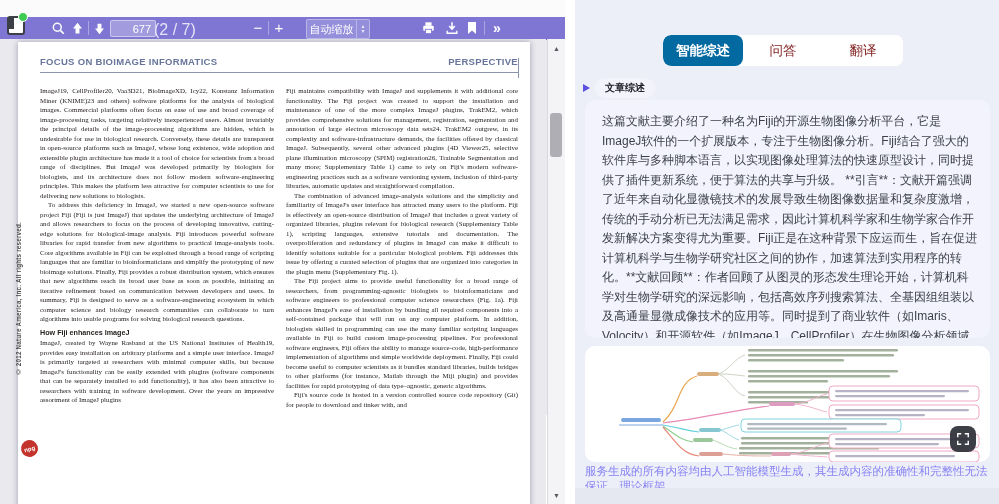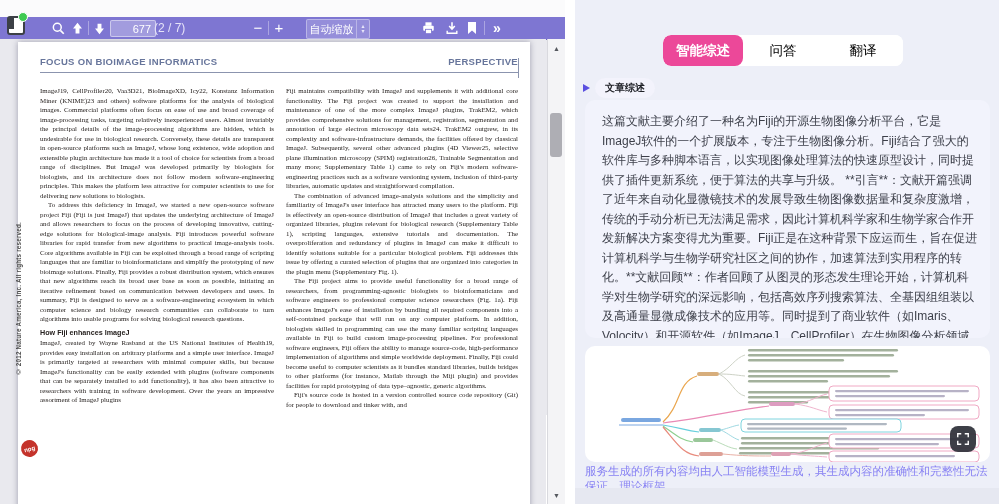--- a/index.html
+++ b/index.html
@@ -10,21 +10,21 @@
   .viewer{position:absolute;left:0;top:0;width:568px;height:415px;background:#e9e9ee;}
   .topstrip{position:absolute;left:0;top:0;width:568px;height:17px;background:#fbfbfc;}
   .toolbar{position:absolute;left:0;top:17px;width:568px;height:22px;background:#7e76d2;
            border-bottom:1px solid #6a61c4;}
   .toolbar .tbi{position:absolute;top:0;height:22px;display:flex;align-items:center;justify-content:center;
                 background:transparent;border:none;padding:0;cursor:pointer;}
   .vdiv{position:absolute;top:4px;width:1px;height:14px;background:rgba(255,255,255,.35);}
   .page-input{position:absolute;left:110px;top:3px;width:36px;height:15px;background:rgba(255,255,255,.28);
               border:1px solid rgba(255,255,255,.45);border-radius:2px;color:#fff;font-size:11px;
               text-align:right;padding:0 4px;font-family:"Liberation Sans",sans-serif;}
-  .page-count{position:absolute;left:154px;top:4px;color:#e6e3f8;font-size:12px;}
+  .page-count{position:absolute;left:154px;top:4px;color:#e6e3f8;font-size:16px;}
   .tb-text{color:#fff;font-size:15px;line-height:22px;}
   .zoom-select{position:absolute;left:290px;top:2px;width:62px;height:18px;background:rgba(255,255,255,.18);
                border:1px solid rgba(255,255,255,.35);border-radius:2px;display:flex;align-items:center;
                cursor:pointer;margin-left:16px;}
   .zoom-select .zs-label{color:#fff;font-size:11px;flex:1;text-align:center;}
   .zoom-select .zs-arrows{width:12px;color:#e9e7fa;font-size:6px;line-height:5px;text-align:center;
                           border-left:1px solid rgba(255,255,255,.35);height:100%;display:flex;
                           flex-direction:column;justify-content:center;}
   .sidebar-btn{position:absolute;left:5px;top:-5px;width:22px;height:24px;background:transparent;border:none;cursor:pointer;}
   .sb-ic{position:absolute;left:2px;top:4px;width:14px;height:15px;border:2px solid #3c4046;border-radius:3px;background:#fff;}
@@ -61,23 +61,23 @@
                   justify-content:center;color:#55585e;font-size:7px;cursor:pointer;}
   .vs-up{top:2px;} .vs-down{bottom:2px;}
   .vs-thumb{position:absolute;left:2px;top:74px;width:12px;height:44px;background:#aeaeb4;border-radius:3px;cursor:grab;}
 
   .gap{position:absolute;left:565px;top:0;width:10px;height:504px;background:#fff;}
 
   
   .panel{position:absolute;left:575px;top:0;width:424px;height:504px;background:#edeff8;}
   .tabbar{position:absolute;left:88px;top:35px;width:240px;height:31px;background:#fff;border-radius:8px;
           display:flex;overflow:hidden;}
-  .tab{flex:1;display:flex;align-items:center;justify-content:center;font-size:13.5px;color:#000000;
+  .tab{flex:1;display:flex;align-items:center;justify-content:center;font-size:13.5px;color:#7f1d1d;
        cursor:pointer;background:#fff;border:none;}
-  .tab.active{background:#ec4899;color:#fff;border-radius:8px;font-weight:bold;}
+  .tab.active{background:#0369a1;color:#fff;border-radius:8px;font-weight:bold;}
   .sec-header{position:absolute;left:8px;display:flex;align-items:center;cursor:pointer;}
   .sec-tri{width:0;height:0;border-left:7px solid #5b50e0;border-top:4.5px solid transparent;
            border-bottom:4.5px solid transparent;margin-right:5px;}
   .sec-pill{background:rgba(243,243,252,.96);border-radius:12px;padding:3px 10px;font-size:10px;
             font-weight:bold;color:#202228;}
   .summary-card{position:absolute;left:10px;top:100px;width:405px;height:238px;background:#f2f3fc;
                 border-radius:10px;overflow:hidden;}
   .summary-text{position:absolute;left:17px;top:12px;width:378px;font-size:12px;line-height:19.5px;
                 color:#3c3f49;}
   .mindmap-card{position:absolute;left:10px;top:346px;width:405px;height:116px;background:#fff;

